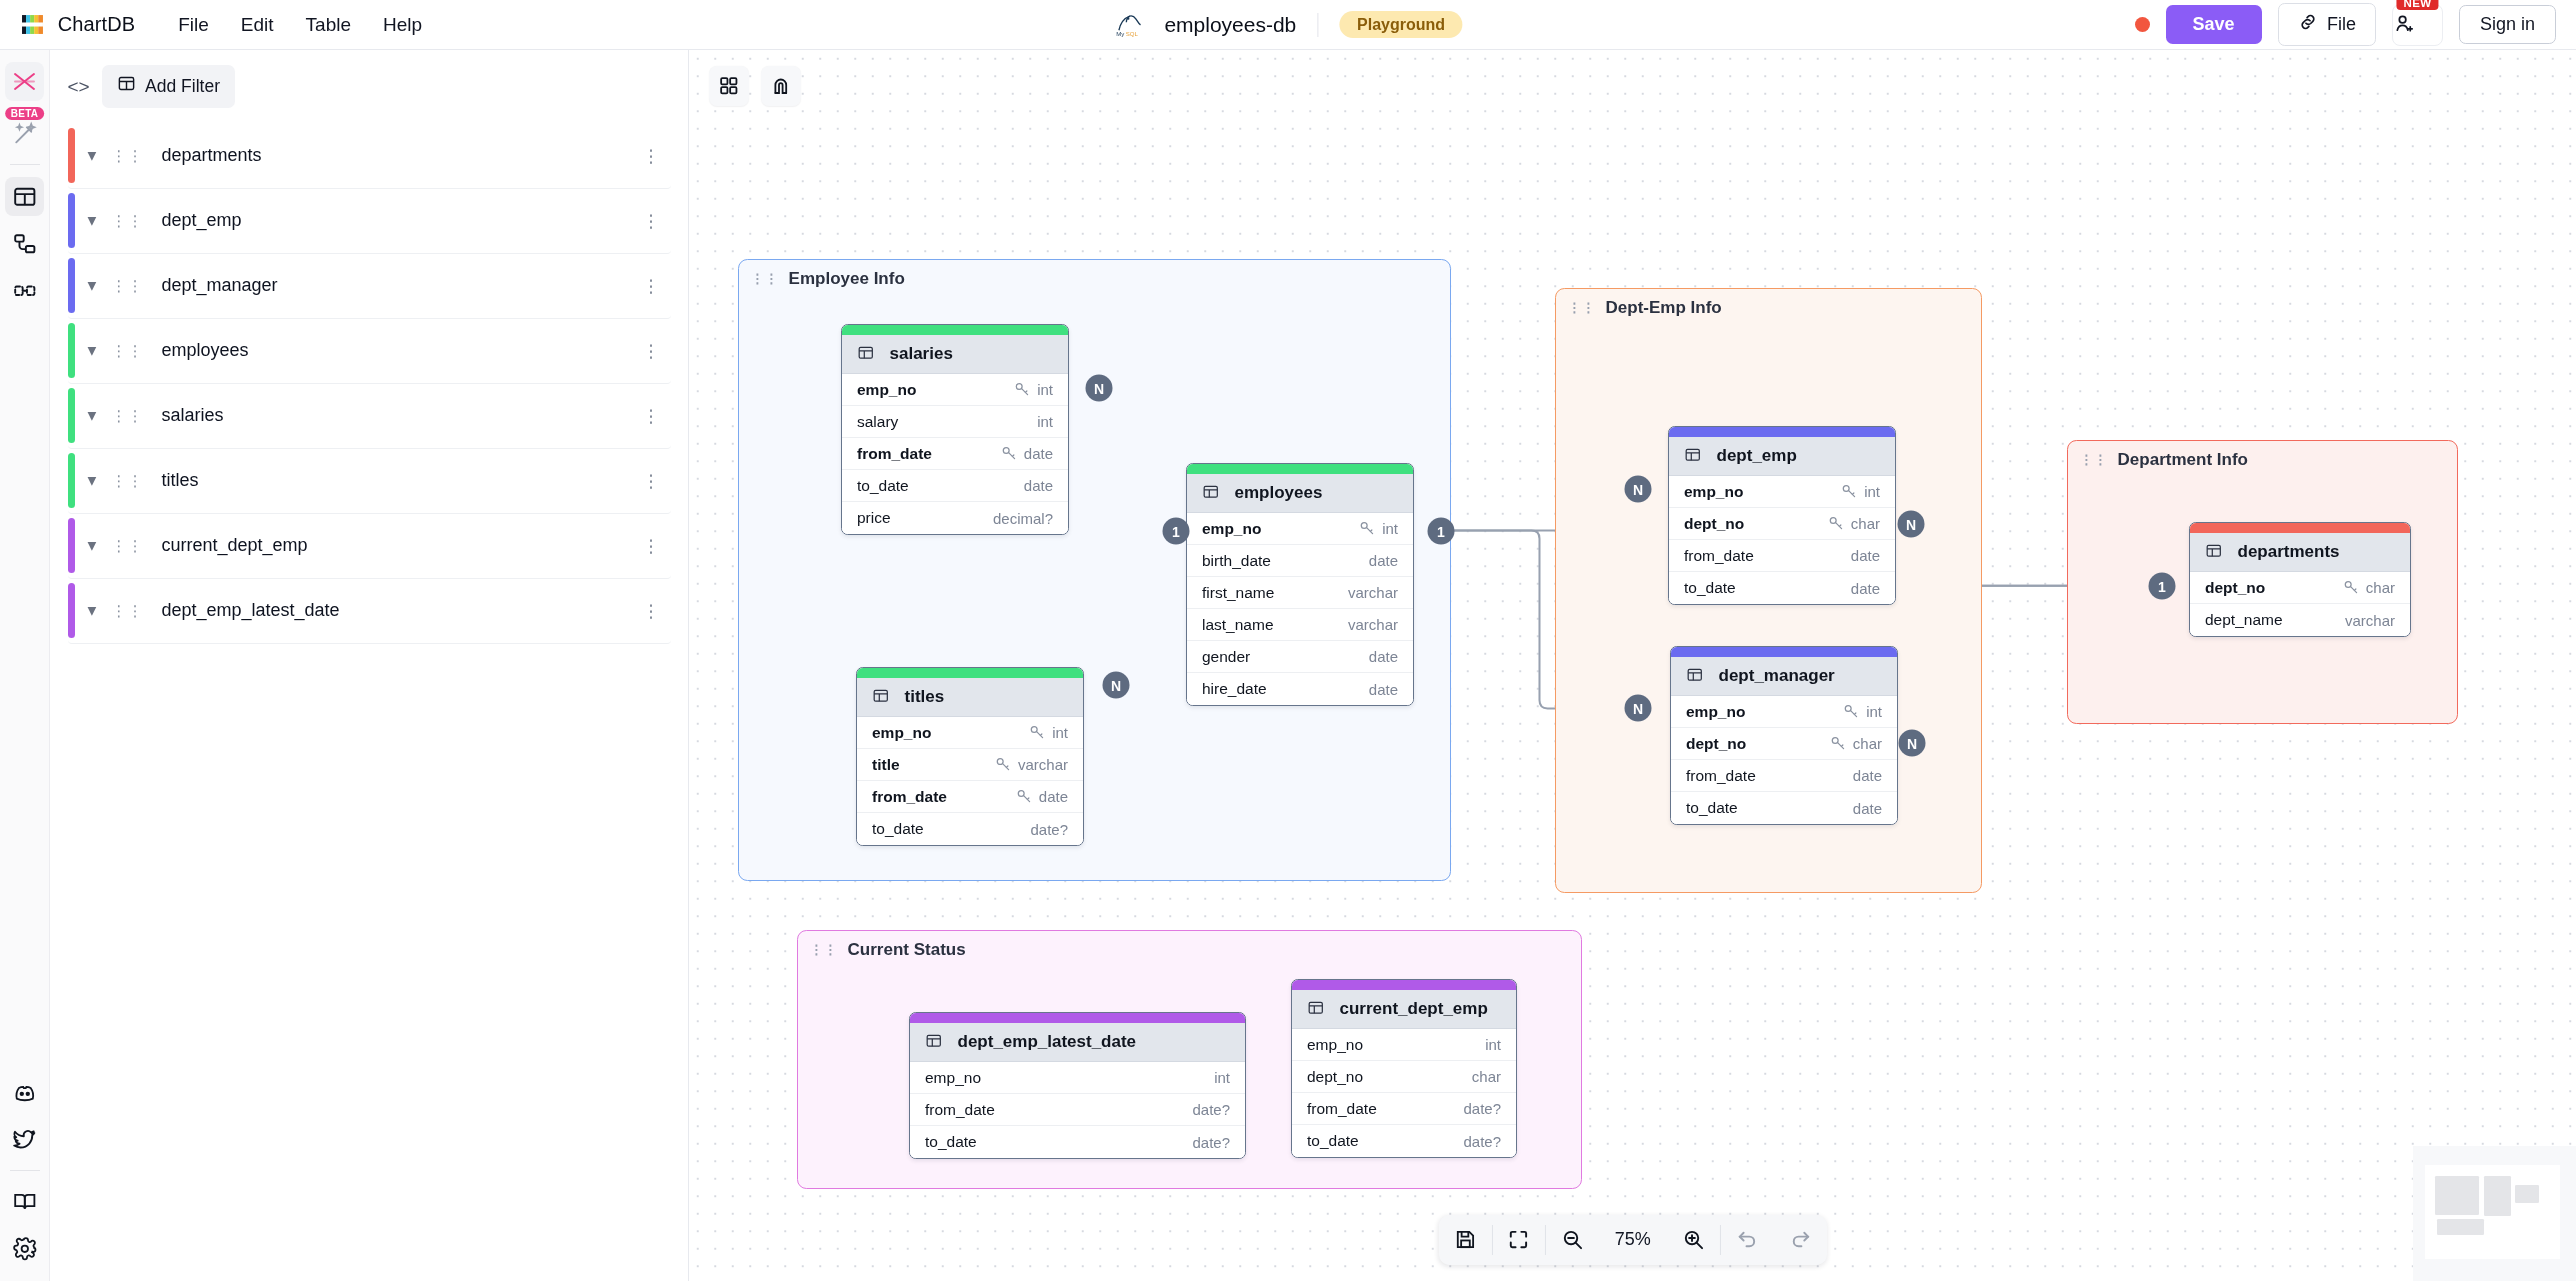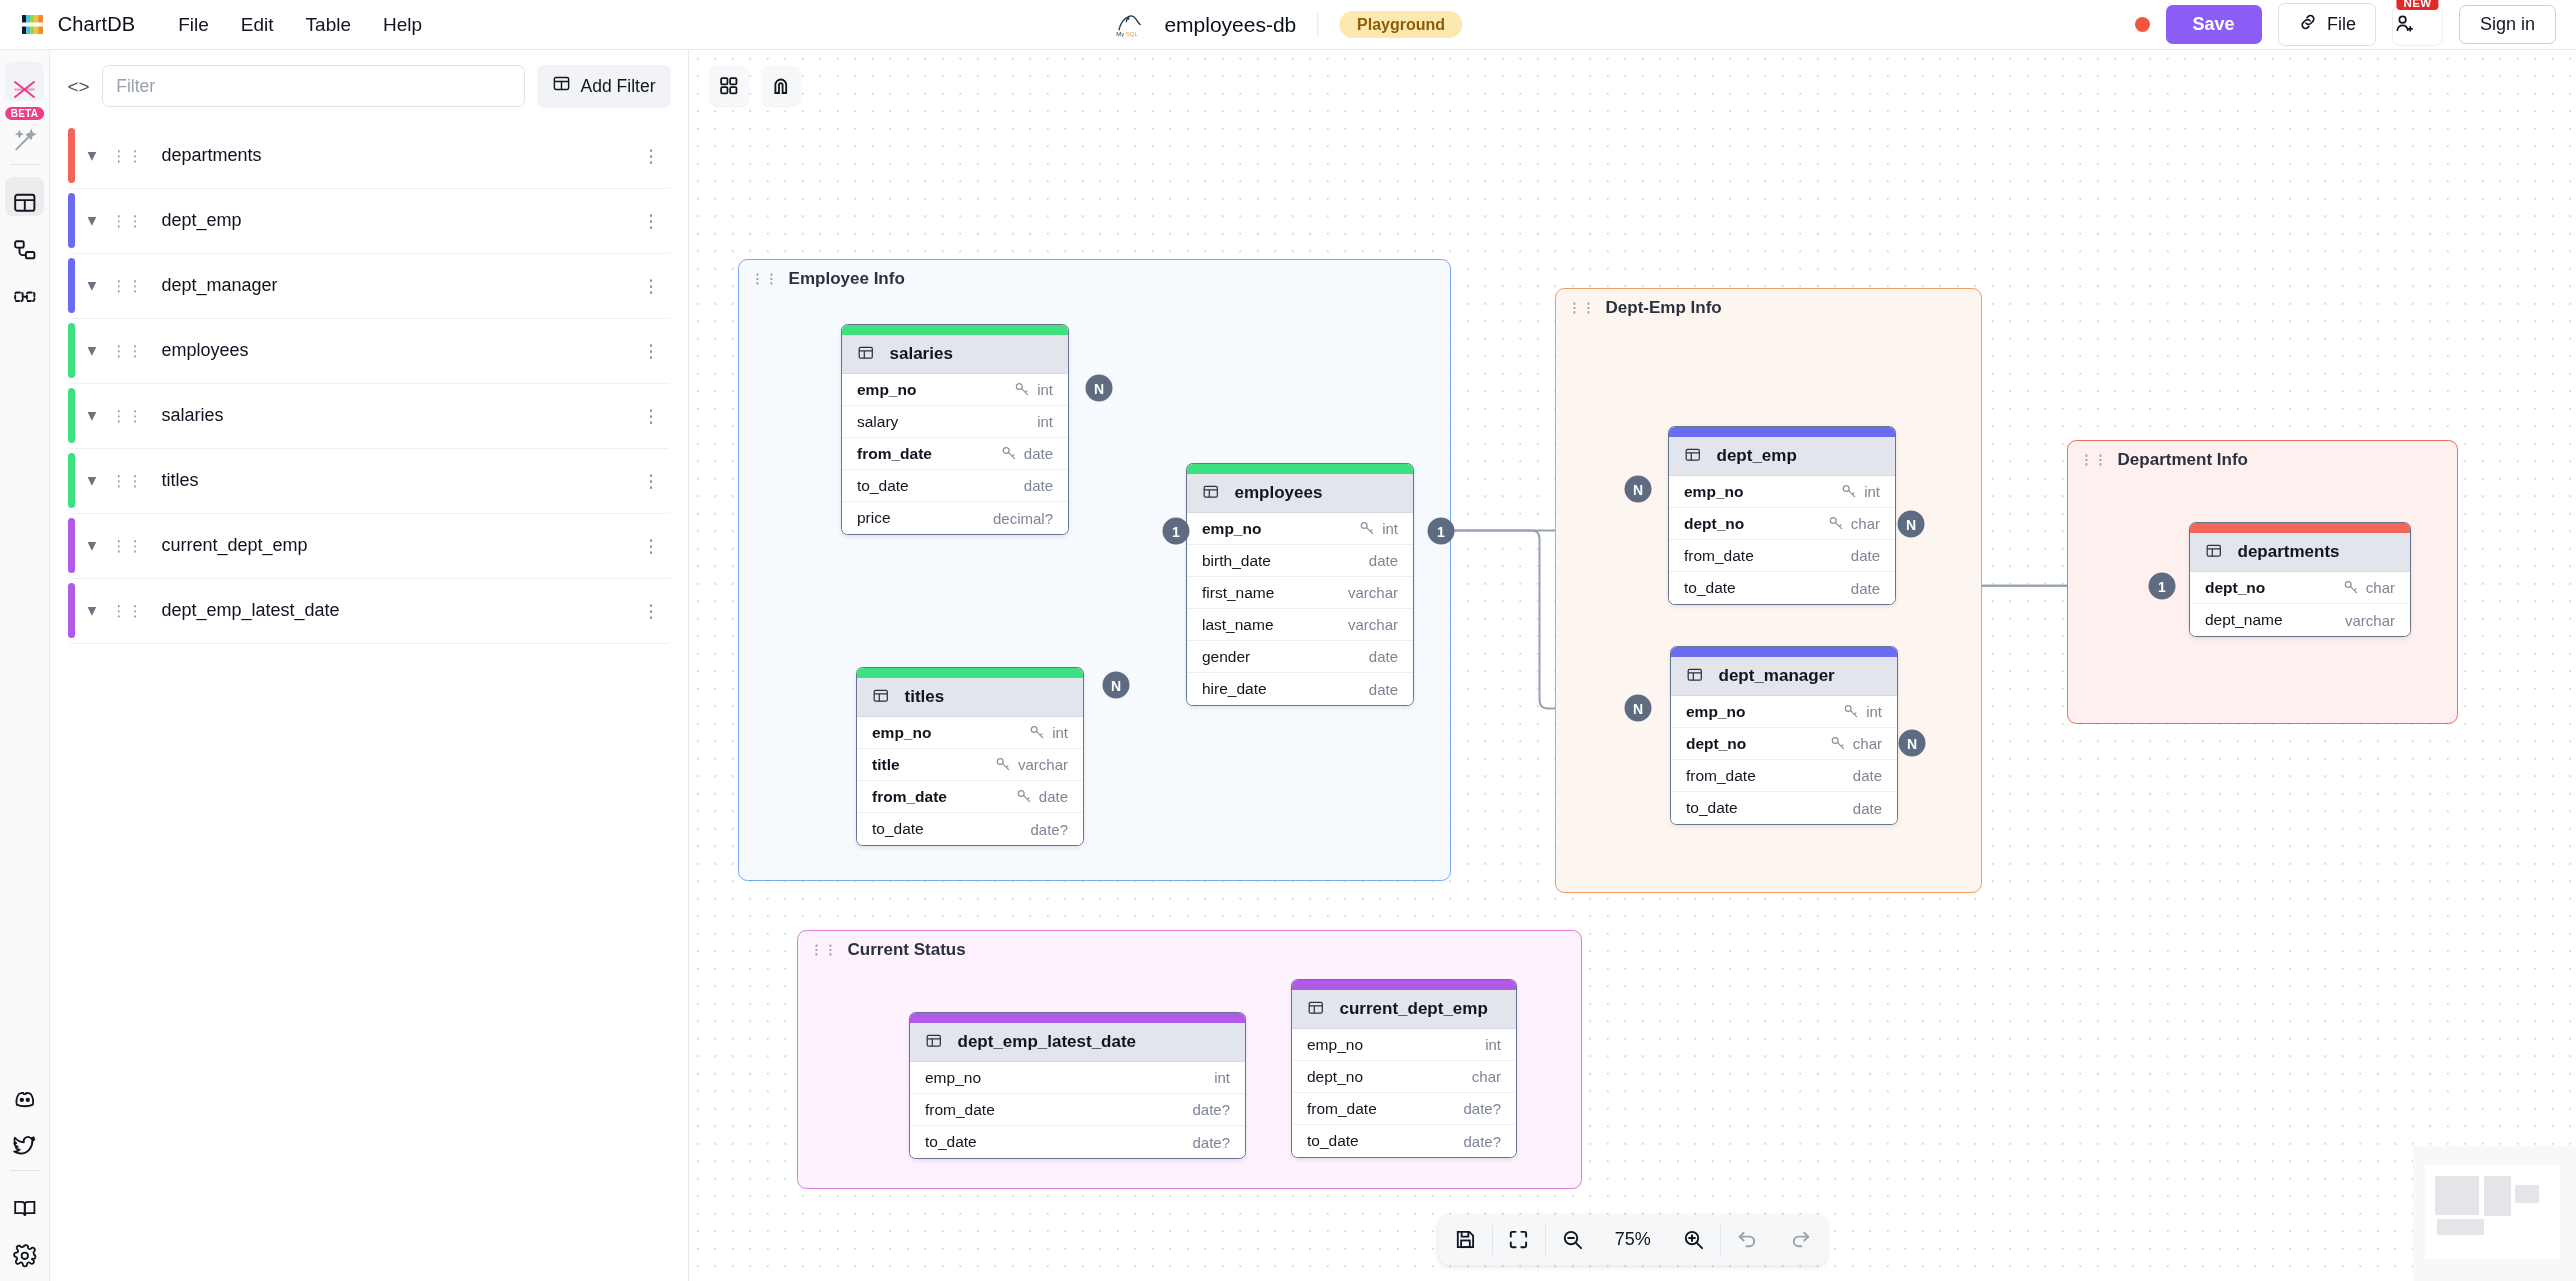--- a/index.html
+++ b/index.html
@@ -66,21 +66,21 @@
   }
 
   
   .rail {
     position: absolute; top: 50px; left: 0; width: 50px; height: 1232px;
     background: #fafafb; border-right: 0.7px solid #ececf0;
     display: flex; flex-direction: column; align-items: center; z-index: 30;
   }
   .rail-btn {
     width: 39px; height: 39px; border-radius: 8px; margin-top: 8px;
-    display: flex; align-items: flex-end; justify-content: center; cursor: pointer;
+    display: flex; align-items: center; justify-content: center; cursor: pointer;
     position: relative;
   }
   .rail-btn.active { background: #ececef; }
   .rail-beta {
     position: absolute; top: -8px; left: 50%; transform: translateX(-50%);
     background: #ec3f87; color: #fff; font-size: 10px; font-weight: 700;
     border-radius: 673px; padding: 1.3px 6px; letter-spacing: 0.3px;
   }
   .rail-sep { width: 30px; height: 0.7px; background: #e3e4e8; margin: 10.8px 0 4px; }
   .rail-spacer { flex: 1; }
@@ -324,21 +324,20 @@
       <svg width="25.6" height="25.6" viewBox="0 0 24 24" fill="none" stroke="#10151f" stroke-width="1.7">
         <circle cx="12" cy="12" r="3"></circle>
         <path d="M19.4 14a1.6 1.6 0 0 0 .3 1.8l.1.1a2 2 0 1 1-2.8 2.8l-.1-.1a1.6 1.6 0 0 0-1.8-.3 1.6 1.6 0 0 0-1 1.5V20a2 2 0 1 1-4 0v-.1a1.6 1.6 0 0 0-1-1.5 1.6 1.6 0 0 0-1.8.3l-.1.1a2 2 0 1 1-2.8-2.8l.1-.1a1.6 1.6 0 0 0 .3-1.8 1.6 1.6 0 0 0-1.5-1H4a2 2 0 1 1 0-4h.1a1.6 1.6 0 0 0 1.5-1 1.6 1.6 0 0 0-.3-1.8l-.1-.1a2 2 0 1 1 2.8-2.8l.1.1a1.6 1.6 0 0 0 1.8.3H10a1.6 1.6 0 0 0 1-1.5V4a2 2 0 1 1 4 0v.1a1.6 1.6 0 0 0 1 1.5 1.6 1.6 0 0 0 1.8-.3l.1-.1a2 2 0 1 1 2.8 2.8l-.1.1a1.6 1.6 0 0 0-.3 1.8V10a1.6 1.6 0 0 0 1.5 1H20a2 2 0 1 1 0 4h-.1a1.6 1.6 0 0 0-1.5 1z"></path>
       </svg>
     </div>
   </div>
 
   <div class="sidebar">
     <div class="sb-top">
       <span class="code-icon">&lt;&gt;</span>
-      <input class="filter-input" type="text" placeholder="Filter" style="">
       <button class="btn-addtable">
         <span>
           <svg width="19" height="19" viewBox="0 0 24 24" fill="none" stroke="#111522" stroke-width="1.8">
             <rect x="3" y="4.5" width="18" height="15" rx="2"></rect>
             <path d="M3 9.5h18M12 9.5v10"></path>
           </svg>
         </span>
         <span>Add Filter</span>
       </button>
     </div>

